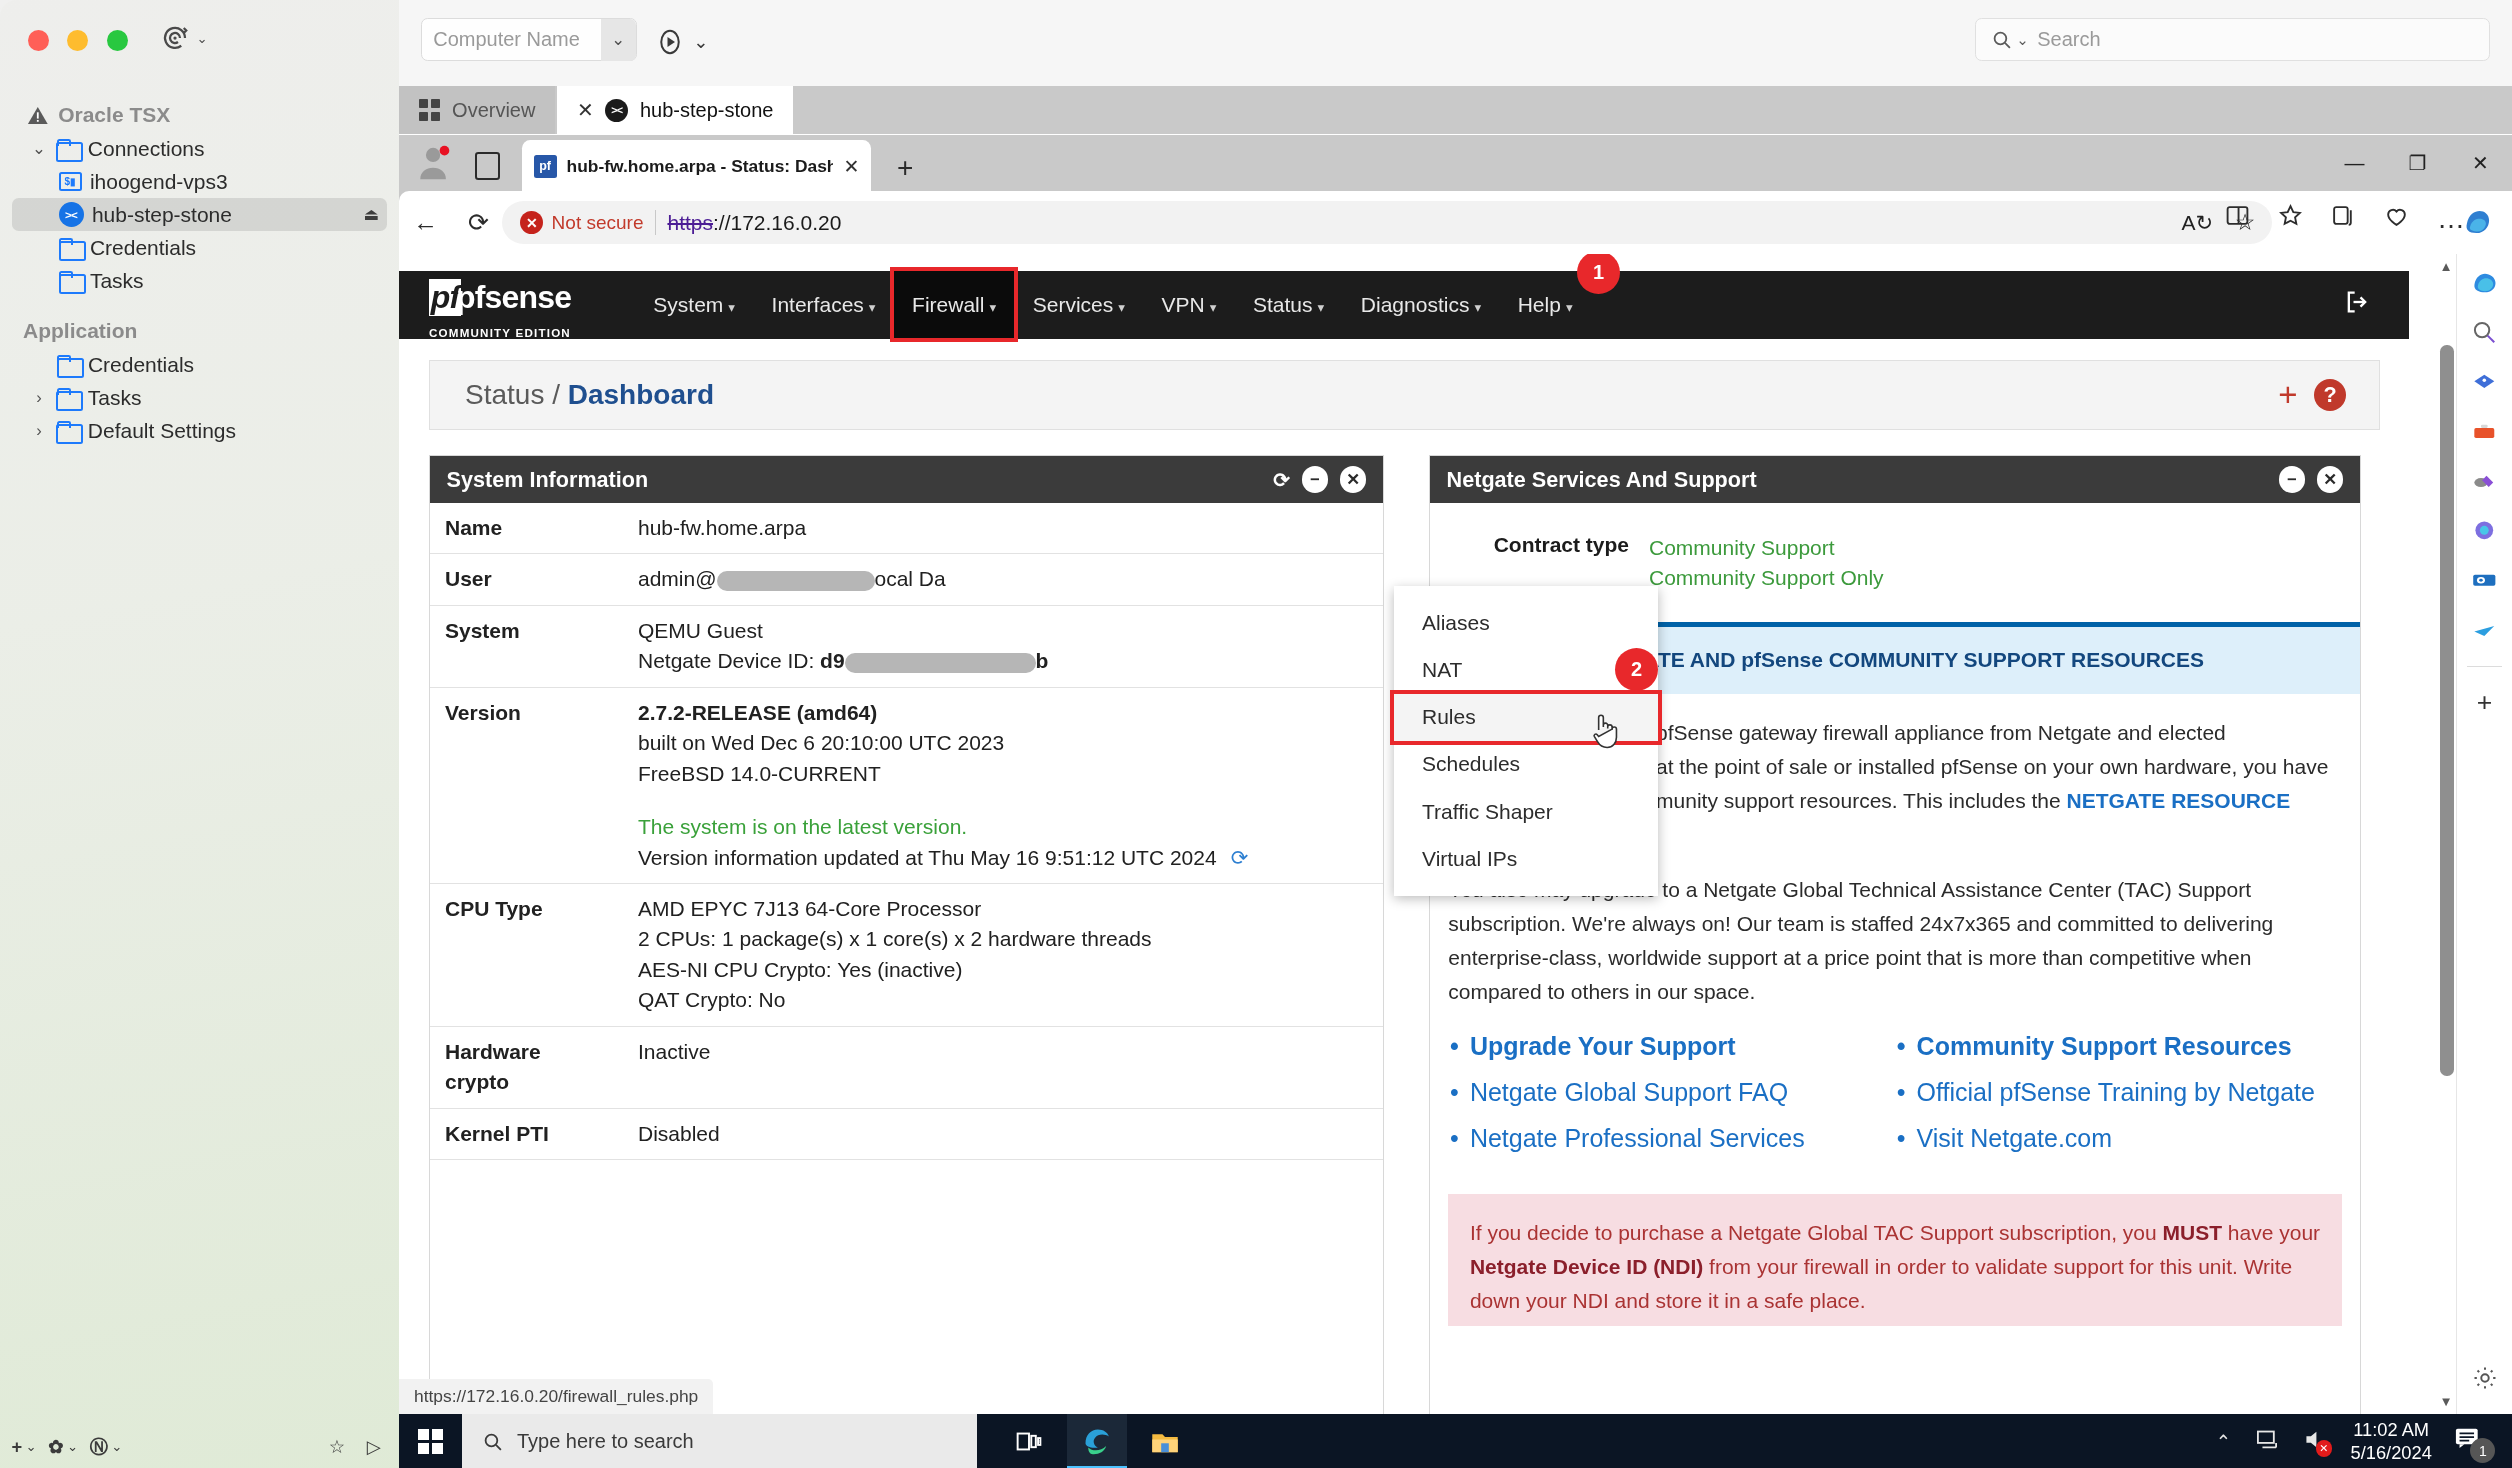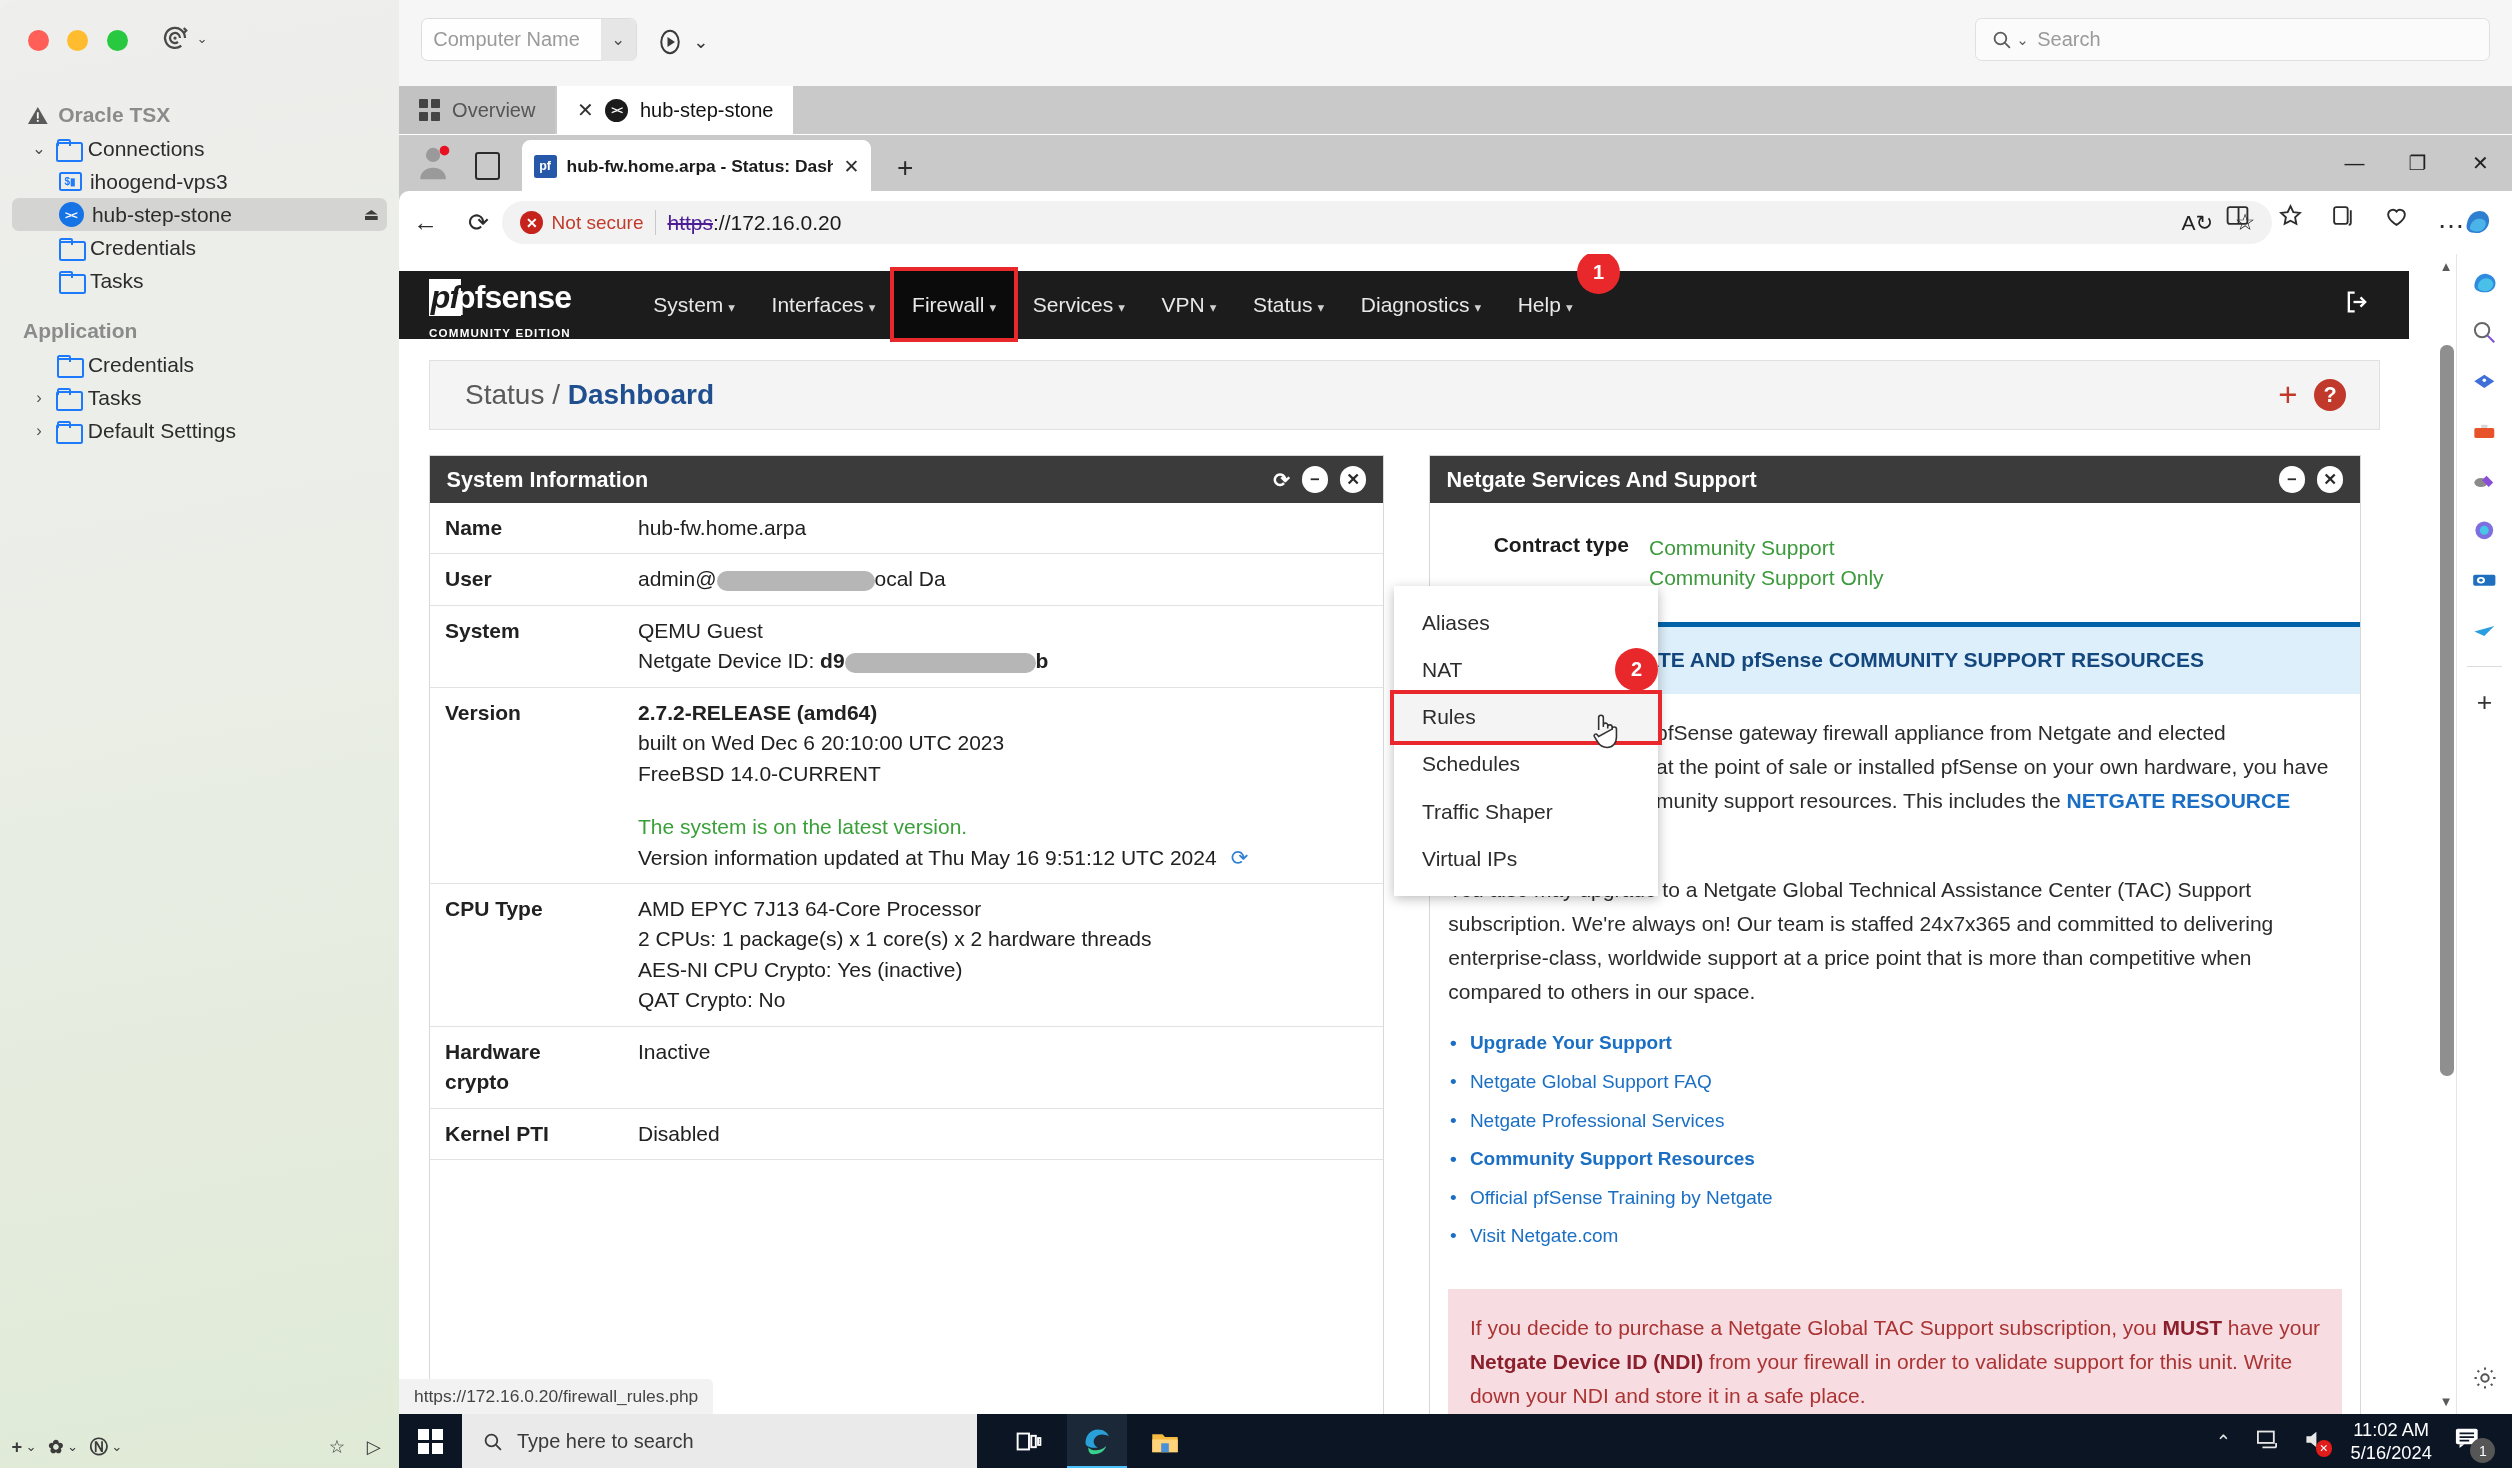--- a/index.html
+++ b/index.html
@@ -167,21 +167,21 @@
   .green { color: #3aa13a; }
 
   
   .ng-body { padding: 0; }
   .ng-contract { display: flex; padding: 30px 0 28px 0; font-size: 21px; }
   .ng-contract .lab { width: 199px; text-align: right; font-weight: 700; color: #1c1c1c; }
   .ng-contract .val { margin-left: 20px; color: #3c9a3c; line-height: 1.45; }
   .ng-banner { background: #ddeffa; border-top: 5.8px solid #0062a8; text-align: center; padding: 21.6px 0; color: #13477e; font-size: 21px; font-weight: 700; }
   .ng-p { padding: 0 18.3px; font-size: 21px; color: #2b2b2b; line-height: 1.62; margin-top: 21.6px; }
   .ng-p a { color: #1a6fc4; text-decoration: none; font-weight: 700; }
-  .ng-links { display: flex; padding: 0 18.3px; margin-top: 23px; font-size: 19px; flex-direction: column; }
+  .ng-links { display: flex; padding: 0 18.3px; margin-top: 23px; font-size: 25px; }
   .ng-links ul { list-style: none; width: 50%; }
   .ng-links li { margin-bottom: 16.6px; position: relative; padding-left: 21.6px; color: #1a6fc4; }
   .ng-links li::before { content: "•"; position: absolute; left: 1.7px; color: #1a6fc4; }
   .ng-links li.bold { font-weight: 700; }
   .ng-warn { margin: 25px 18.3px 0 18.3px; background: #f7dde2; color: #a33; font-size: 21px; line-height: 1.62; padding: 21.6px 21.6px 8.3px 21.6px; }
   .ng-warn b { color: #8b1f2b; }
 
   
   #status-url { position: absolute; left: 0; bottom: 0; height: 35px; background: #f2f2f2; border-top-right-radius: 5px;
                 display: flex; align-items: center; padding: 0 15px; font-size: 17.4px; color: #444; z-index: 70; }

